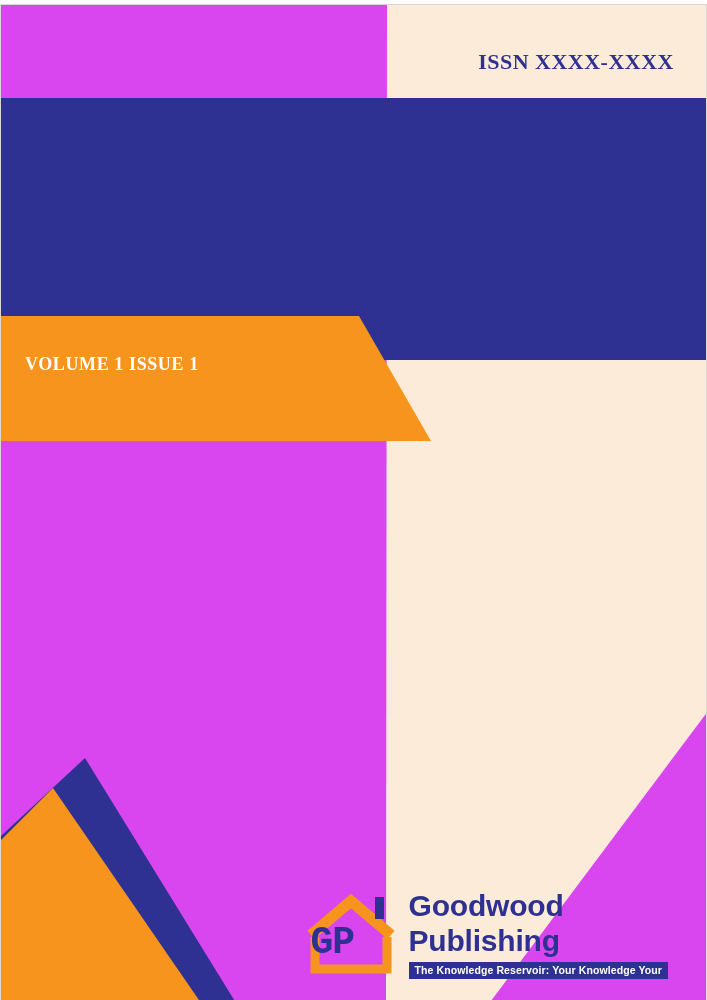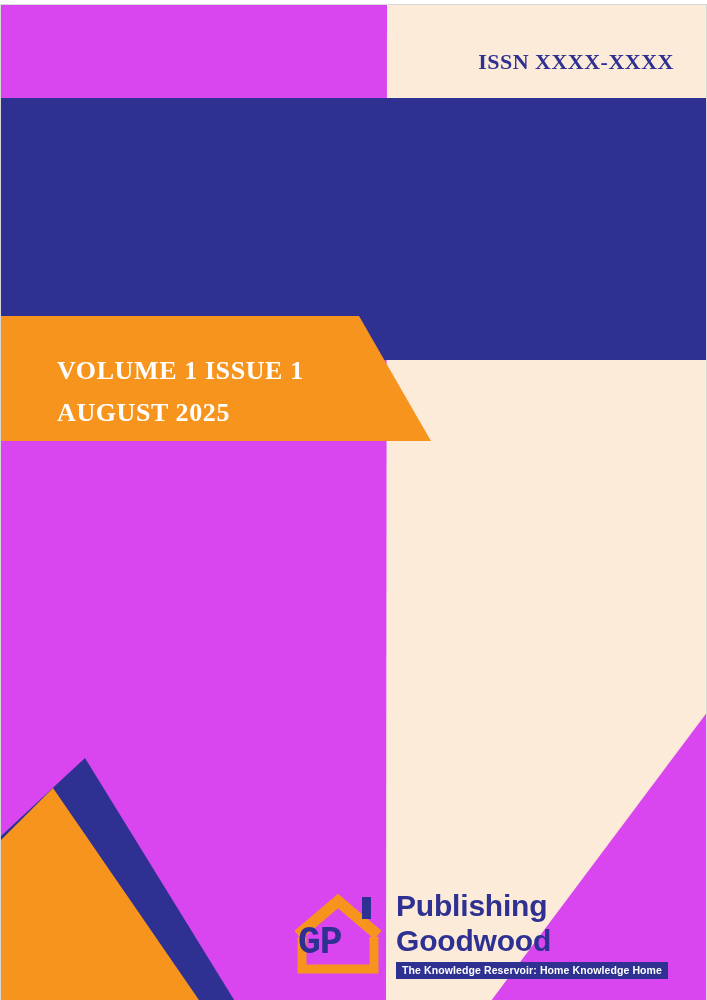--- a/index.html
+++ b/index.html
@@ -78,24 +78,24 @@
     top: 311px;
     width: 430px;
     height: 125px;
     background: #f7941e;
     z-index: 4;
     clip-path: polygon(0 0, 358px 0, 430px 125px, 0 125px);
   }
 
   .volume-text {
     position: absolute;
-    left: 56px;
+    left: 24px;
     top: 345px;
     color: #ffffff;
-    font-size: 26px;
+    font-size: 18px;
     font-weight: bold;
     line-height: 1.62;
     letter-spacing: 0.6px;
     z-index: 6;
     font-family: "Liberation Serif", serif;
   }
 
   
   .corner-blue {
     position: absolute;
@@ -174,39 +174,38 @@
   </svg>
 
   <div class="title-band"></div>
 
   <div class="issn">ISSN XXXX-XXXX</div>
 
 
   <div class="orange-band"></div>
   <div class="volume-text">
     <div>VOLUME 1 ISSUE 1</div>
-    <div>AUGUST 2025</div>
   </div>
 
   <svg class="corner-blue" viewBox="0 0 235 245" preserveAspectRatio="none" xmlns="http://www.w3.org/2000/svg">
     <polygon points="84,0 235,245 0,245 0,78" fill="#2e3192"></polygon>
   </svg>
   <svg class="corner-orange" viewBox="0 0 200 215" preserveAspectRatio="none" xmlns="http://www.w3.org/2000/svg">
     <polygon points="52,0 200,215 0,215 0,52" fill="#f7941e"></polygon>
   </svg>
 
   <div class="logo">
     <div class="logo-mark">
       <svg width="100" height="86" viewBox="0 0 100 86" xmlns="http://www.w3.org/2000/svg">
         <path d="M10 44 L50 10 L90 44" fill="none" stroke="#f7941e" stroke-width="11" stroke-linejoin="miter"></path>
         <rect x="74" y="6" width="9" height="22" fill="#2e3192"></rect>
         <path d="M14 46 L14 78 L86 78 L86 46" fill="none" stroke="#f7941e" stroke-width="9"></path>
       </svg>
       <div class="gp-letters">GP</div>
     </div>
     <div class="logo-text">
+      <div class="logo-name">Goodwood</div>
       <div class="logo-name">Publishing</div>
-      <div class="logo-name">Goodwood</div>
-      <div class="logo-tagline">The Knowledge Reservoir: Home Knowledge Home</div>
+      <div class="logo-tagline">The Knowledge Reservoir: Your Knowledge Your</div>
     </div>
   </div>
 
 </div>
 
 </body></html>

